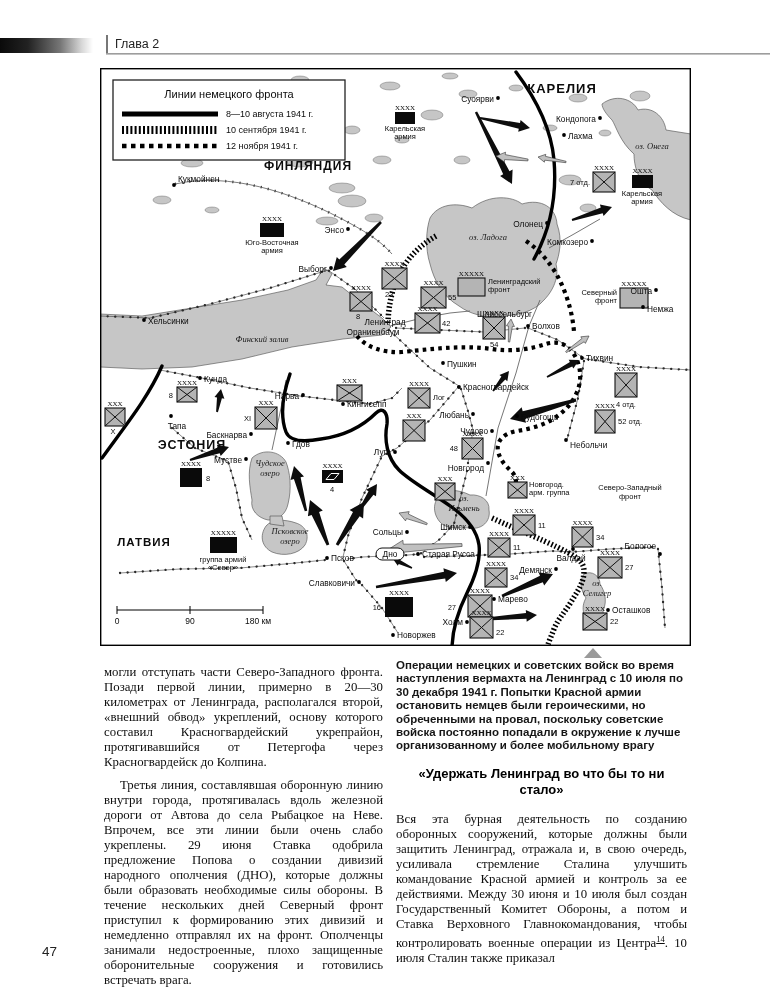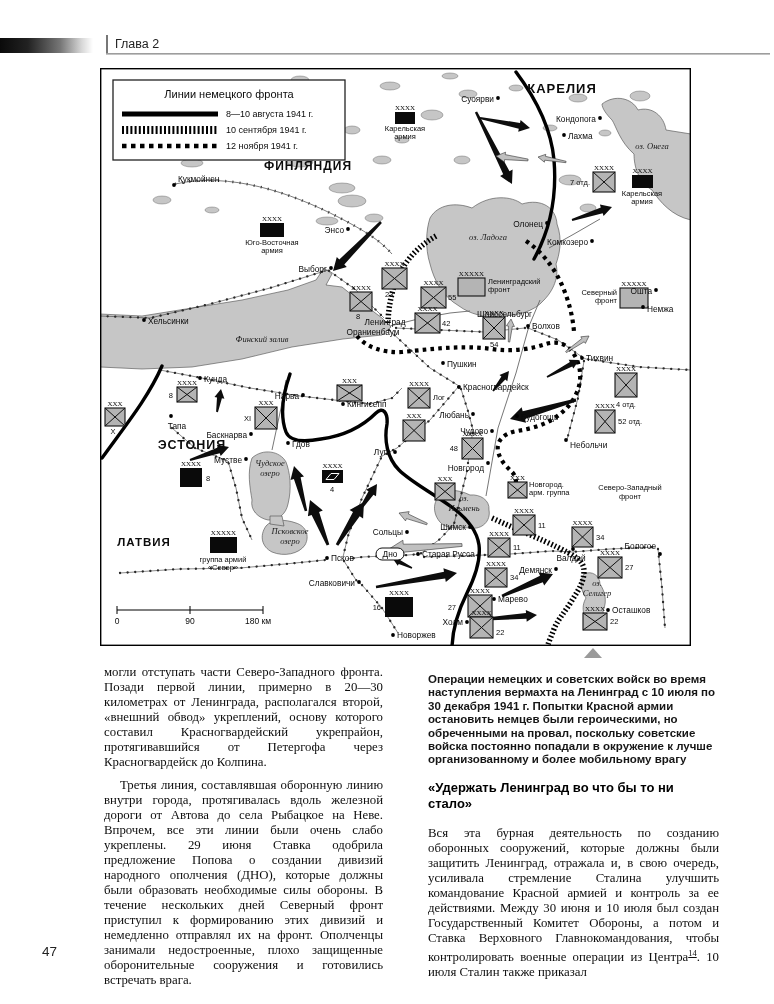--- a/index.html
+++ b/index.html
@@ -13,25 +13,25 @@
         background:linear-gradient(#8a8a8a,#d5d5d5);}
   .map-wrap{position:absolute;left:100px;top:68px;width:591px;height:578px;}
   .tri{position:absolute;left:584px;top:648px;width:0;height:0;
         border-left:9px solid transparent;border-right:9px solid transparent;
         border-bottom:10px solid #9a9a9a;}
   .col-left{position:absolute;left:96px;top:657px;width:295px;
         font-family:"Liberation Serif",serif;font-size:12.8px;line-height:15px;
         text-align:justify;color:#0d0d0d;}
   .col-left p{margin:8px;}
   .col-left p.indent{text-indent:16px;}
-  .col-right{position:absolute;left:396px;top:673px;width:291px;color:#0d0d0d;margin-left:32px;}
+  .col-right{position:absolute;left:396px;top:659px;width:291px;color:#0d0d0d;}
   .caption{margin:0 0 13px 0;font-family:"Liberation Sans",sans-serif;font-weight:bold;
         font-size:11.5px;line-height:13.4px;color:#161616;}
   .col-right h3{margin:0 0 14px 0;font-family:"Liberation Sans",sans-serif;
-        font-size:13px;line-height:16px;font-weight:bold;color:#000;}
+        font-size:13px;line-height:16px;font-weight:bold;color:#000;text-align:center;}
   .col-right .body{margin:0;font-family:"Liberation Serif",serif;font-size:12.8px;
         line-height:15px;text-align:justify;}
   .col-right .body sup{font-size:8.5px;text-decoration:underline;}
   .pagenum{position:absolute;left:42px;top:944px;font-size:13.5px;color:#222;}
 </style>
 </head>
 <body>
 
 <div class="page">
   <div class="hdr-bar"></div>

